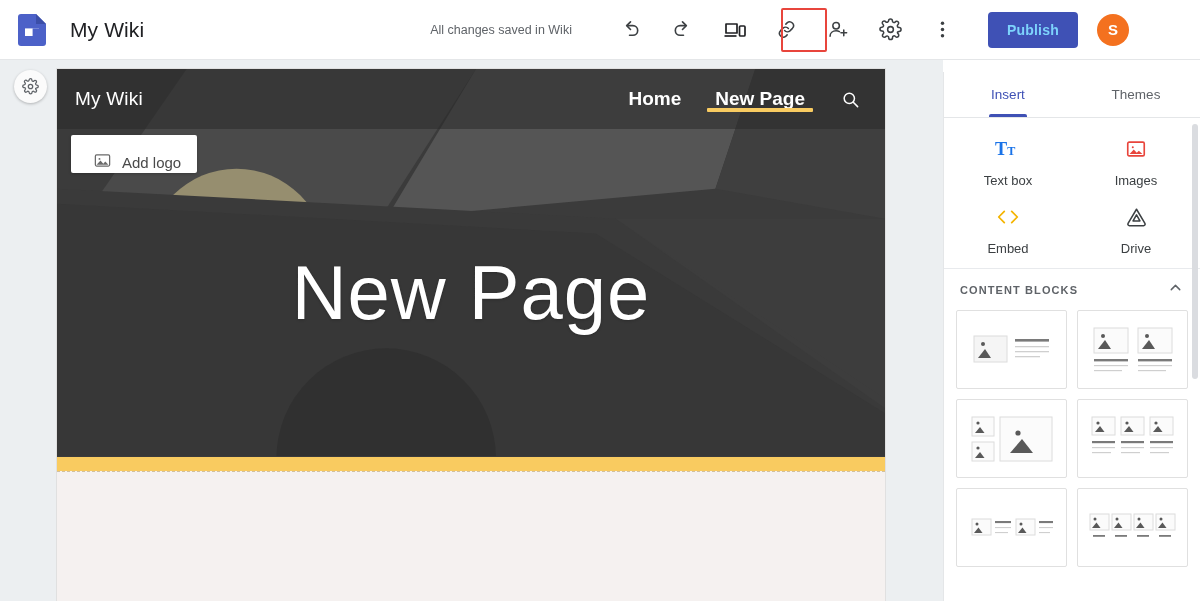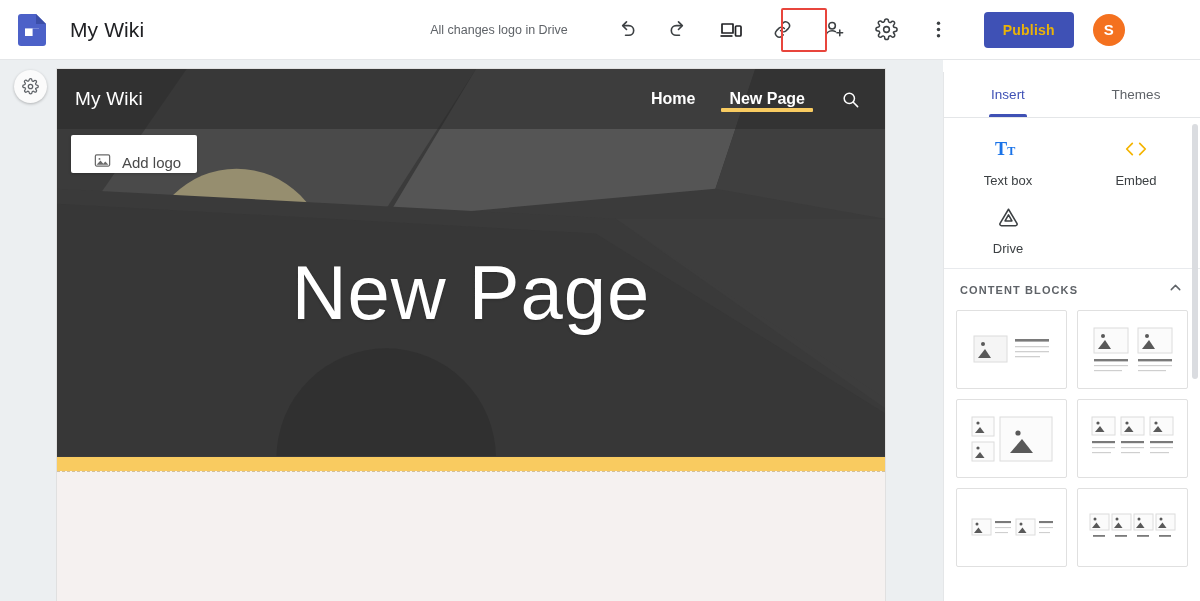--- a/index.html
+++ b/index.html
@@ -58,21 +58,21 @@
     width: 46px; height: 44px;
     border: 2px solid #e8453c;
     border-radius: 2px;
     pointer-events: none;
   }
   .publish-btn {
     margin-left: 24px;
     height: 36px;
     padding: 0 19px;
     background: #3f51b5;
-    color: #eab308;
+    color: #7dd3fc;
     font-size: 14px;
     font-weight: bold;
     border: none; border-radius: 4px;
     cursor: pointer;
     display:flex; align-items:center;
     letter-spacing: .2px;
     text-align: center;
   }
   .avatar {
     margin-left: 19px;
@@ -141,21 +141,21 @@
     cursor: pointer;
   }
   .nav-links {
     margin-left: auto;
     display: flex; align-items: center;
     height: 60px;
   }
   .nav-link {
     position: relative;
     color: #ffffff;
-    font-size: 16px;
+    font-size: 19px;
     font-weight: bold;
     height: 42px;
     display: flex; align-items: center;
     padding: 0 6px;
     margin-right: 22px;
     cursor: pointer;
     white-space: nowrap;
   }
   .nav-link.active::after {
     content: "";
@@ -328,21 +328,21 @@
       <path d="M18 0H3a3 3 0 0 0-3 3v26a3 3 0 0 0 3 3h22a3 3 0 0 0 3-3V10L18 0z" fill="#4c61c8"></path>
       <path d="M18 0l10 10H18V0z" fill="#3b4ea8"></path>
       <rect x="7" y="11" width="14" height="11" fill="#ffffff"></rect>
       <rect x="7" y="11" width="14" height="3.4" fill="#4c61c8"></rect>
       <rect x="14.6" y="14.4" width="6.4" height="7.6" fill="#4c61c8"></rect>
     </svg>
   </div>
 
   <div class="app-title">My Wiki</div>
 
-  <div class="save-status">All changes logo in Drive</div>
+  <div class="save-status">All changes saved in Wiki</div>
 
   <div class="tb-icons">
 
     <div class="tb-btn">
       <svg width="23" height="23" viewBox="0 0 24 24" fill="none" stroke="#3c4043" stroke-width="1.7" stroke-linecap="round" stroke-linejoin="round">
         <path d="M9 8H14.5a5 5 0 0 1 0 10H11"></path>
         <polyline points="12,4 8,8 12,12"></polyline>
       </svg>
     </div>
 
@@ -473,20 +473,30 @@
       <div class="insert-item">
         <span class="ii-icon">
           <svg width="26" height="22" viewBox="0 0 30 24">
             <text x="0" y="19" font-family="Liberation Serif, serif" font-size="21" font-weight="bold" fill="#1a73e8">T</text>
             <text x="14" y="19" font-family="Liberation Serif, serif" font-size="14" font-weight="bold" fill="#1a73e8">T</text>
           </svg>
         </span>
         <span class="ii-label">Text box</span>
       </div>
 
+      <div class="insert-item">
+        <span class="ii-icon">
+          <svg width="22" height="22" viewBox="0 0 24 24" fill="none" stroke="#e8453c" stroke-width="1.8">
+            <rect x="3" y="4.5" width="18" height="15" rx="1.5"></rect>
+            <circle cx="8.5" cy="10" r="1.1" fill="#e8453c" stroke="none"></circle>
+            <path d="M5 17.5l4.6-5 3.2 3.6 2.3-2.3 3.9 3.7" fill="#e8453c" stroke="none"></path>
+          </svg>
+        </span>
+        <span class="ii-label">Images</span>
+      </div>
 
       <div class="insert-item">
         <span class="ii-icon">
           <svg width="26" height="20" viewBox="0 0 28 20" fill="none" stroke="#f4b400" stroke-width="1.9" stroke-linecap="round" stroke-linejoin="round">
             <polyline points="10,4 4,10 10,16"></polyline>
             <polyline points="18,4 24,10 18,16"></polyline>
           </svg>
         </span>
         <span class="ii-label">Embed</span>
       </div>

